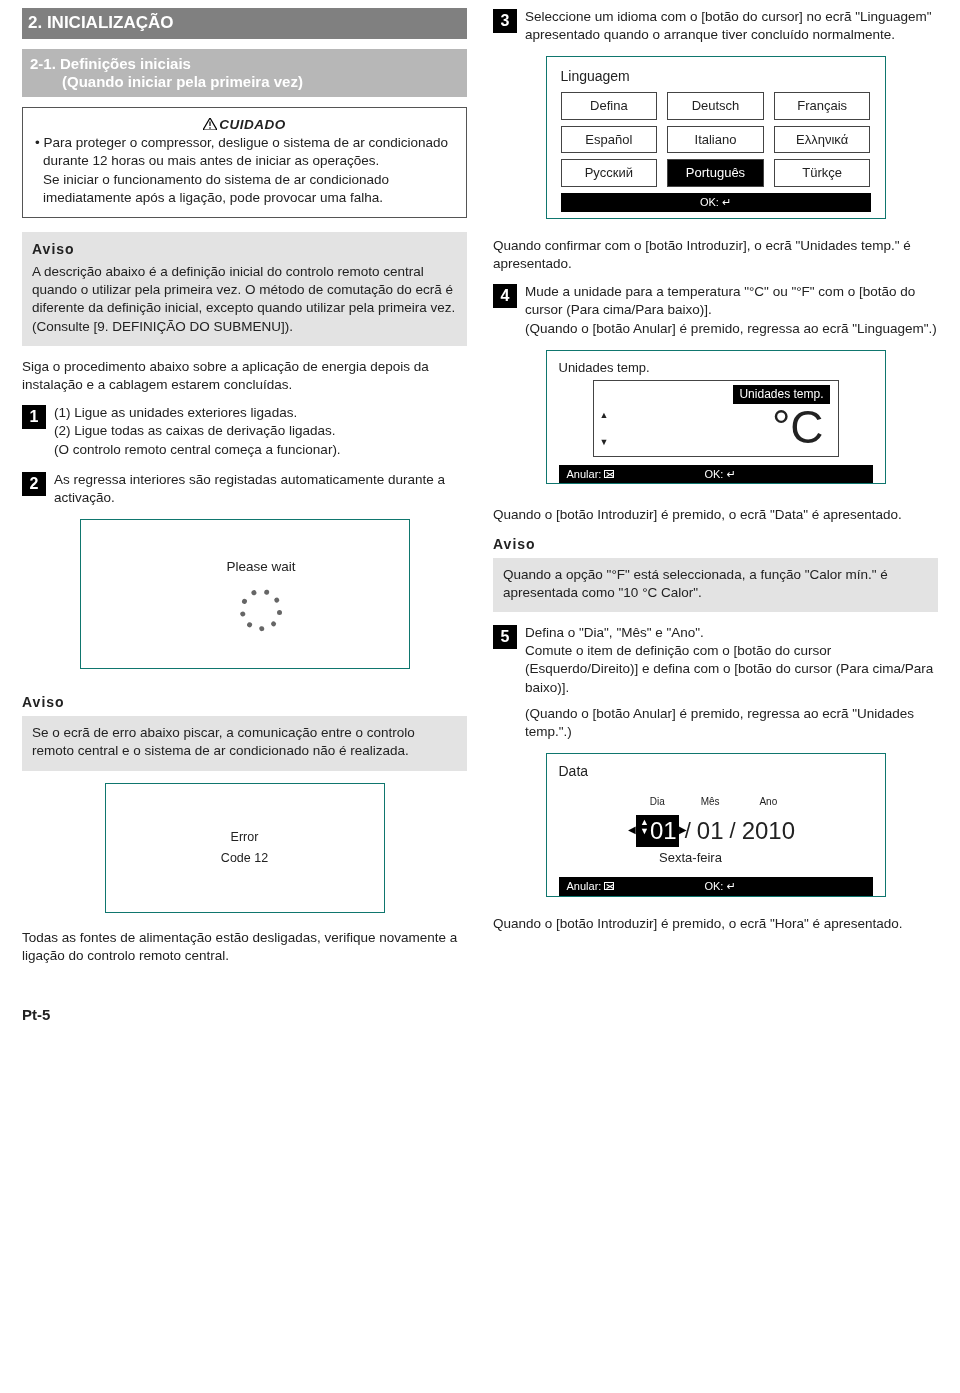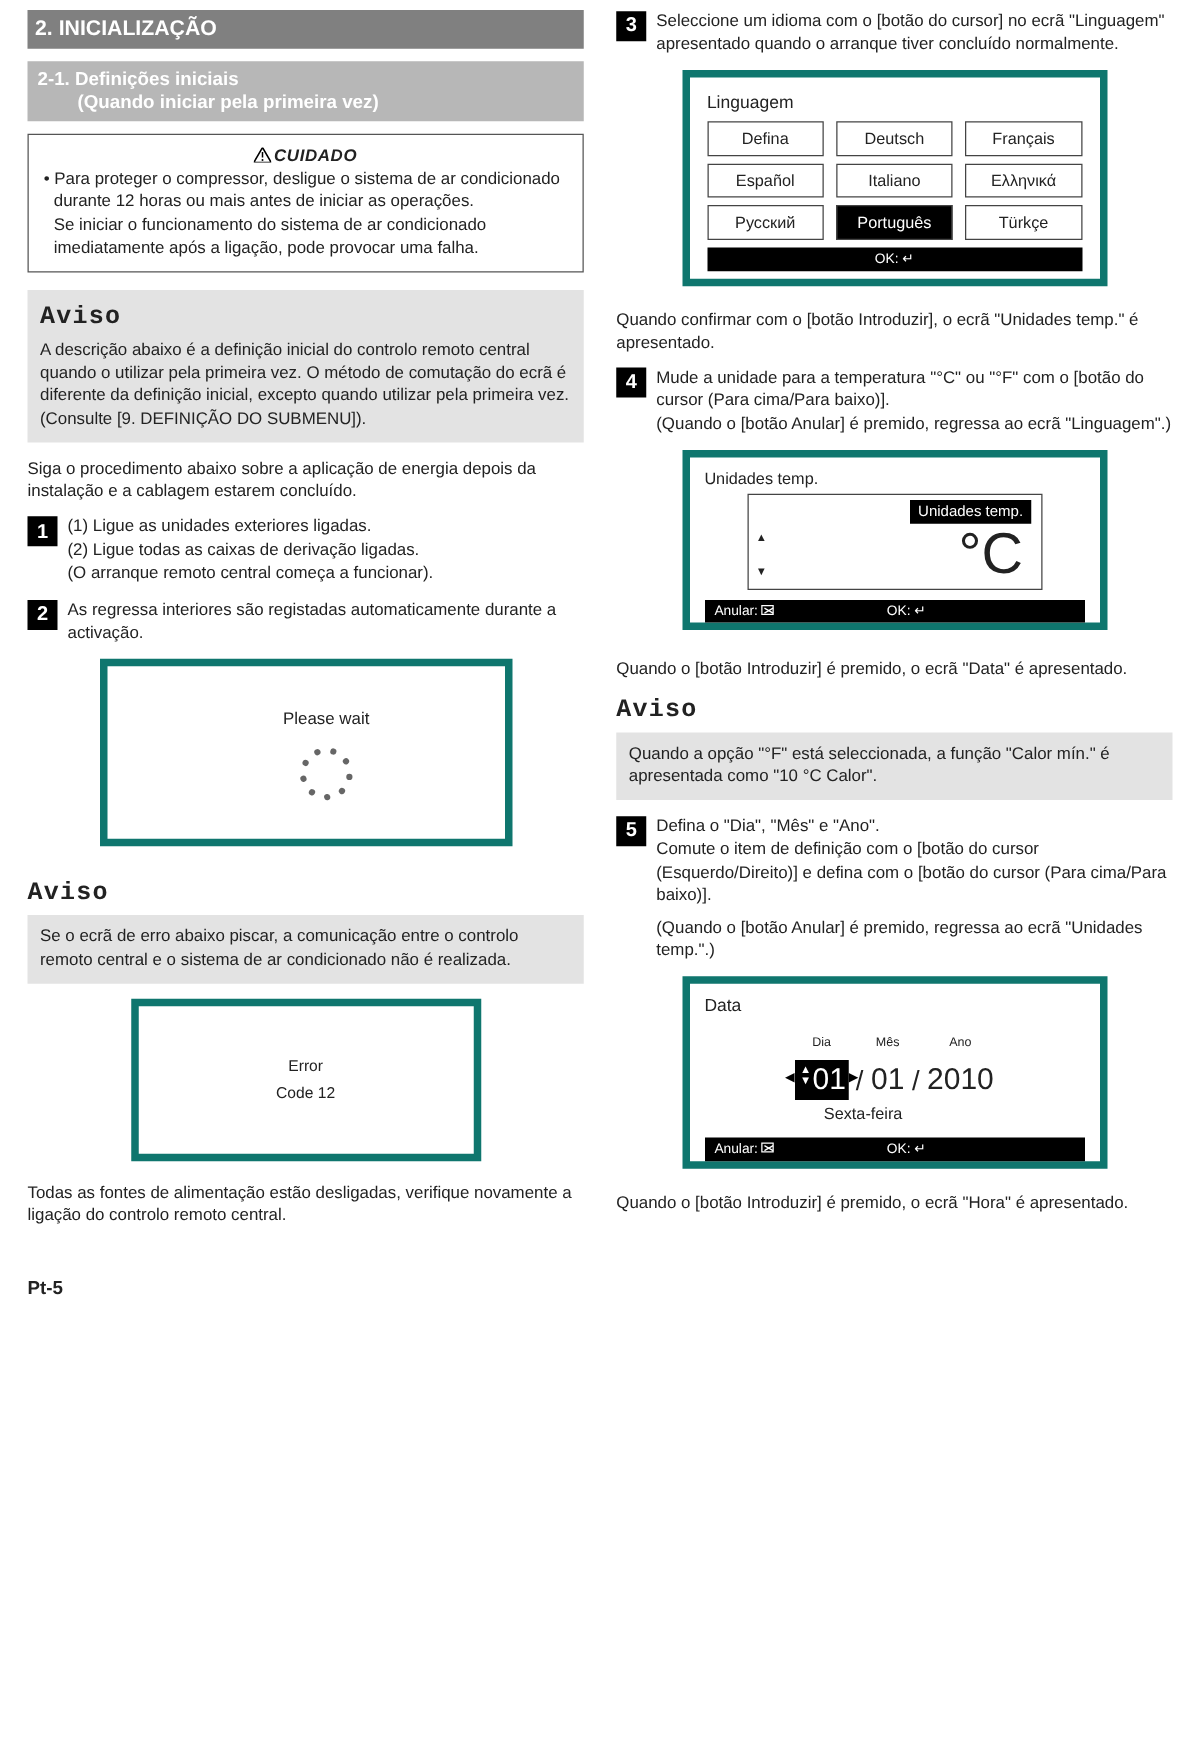--- a/index.html
+++ b/index.html
@@ -7,27 +7,27 @@
   .cols { display: flex; gap: 26px; }
   .col { flex: 1 1 0; min-width: 0; }
   .sec-title { background: #808080; color: #fff; font-weight: bold; font-size: 17px; padding: 4px 6px; margin-bottom: 10px; }
   .sub-title { background: #b7b7b7; color: #fff; font-weight: bold; font-size: 15px; padding: 6px 8px 6px 8px; margin-bottom: 10px; line-height: 1.2; }
   .sub-title .line2 { display: block; padding-left: 32px; }
   .caution-box { border: 1px solid #555; padding: 8px 10px 10px 10px; margin-bottom: 14px; }
   .caution-head { text-align: center; font-weight: bold; letter-spacing: 0.5px; font-style: italic; }
   .tri { display:inline-block; vertical-align:-1px; margin-right:2px; }
   .tri svg { display:block; }
   .bullet { padding-left: 10px; text-indent: -8px; }
-  .aviso-head { font-family: Liberation Mono, monospace; font-weight: bold; font-size: 20px; letter-spacing: 1px; margin-bottom: 4px; }
+  .aviso-head { font-family: Liberation Sans, sans-serif; font-weight: bold; font-size: 14px; letter-spacing: 1px; margin-bottom: 4px; }
   .aviso-box { background: #e3e3e3; padding: 8px 10px 10px 10px; margin-bottom: 12px; }
   .para { margin-bottom: 10px; }
   .stepnum { display:inline-flex; width:24px; height:24px; background:#000; color:#fff; font-weight:bold; font-size:16px; align-items:center; justify-content:center; flex: 0 0 24px; margin-right:8px; margin-top:1px; }
   .step { display:flex; align-items:flex-start; margin-bottom:12px; }
   .step-body { flex:1; }
-  .lcd { border:6px solid #0f766e; background:#fff; margin: 0 auto; }
+  .lcd { border:1px solid #0f766e; background:#fff; margin: 0 auto; }
   .lcd-lang { width: 340px; padding: 10px 14px 6px 14px; }
   .lcd-lang .title { font-size:14px; margin-bottom:6px; }
   .lang-grid { display:grid; grid-template-columns: repeat(3, 1fr); gap:6px 10px; margin-bottom:6px; }
   .lang-btn { border:1px solid #444; text-align:center; padding:4px 0; font-size:13px; background:#fff; }
   .lang-btn.sel { background:#000; color:#fff; }
   .lcd-foot { background:#000; color:#fff; font-size:11px; padding:2px 6px; display:flex; justify-content:center; gap:6px; }
   .lcd-foot.split { justify-content: flex-start; gap: 90px; padding-left:8px; }
   .lcd-wait { width: 330px; height: 150px; display:flex; flex-direction:column; align-items:center; justify-content:center; gap:14px; margin-bottom: 24px; margin-top: 6px; padding-left: 33px;}
   .spinner { position:relative; width:40px; height:40px; }
   .spinner span { position:absolute; width:5px; height:5px; background:#666; border-radius:50%; left:50%; top:50%; transform-origin: 0 0; }
@@ -80,28 +80,28 @@
       </div>
       <div class="bullet">• Para proteger o compressor, desligue o sistema de ar condicionado durante 12 horas ou mais antes de iniciar as operações.</div>
       <div style="padding-left:10px">Se iniciar o funcionamento do sistema de ar condicionado imediatamente após a ligação, pode provocar uma falha.</div>
     </div>
 
     <div class="aviso-box">
       <div class="aviso-head">Aviso</div>
       <div>A descrição abaixo é a definição inicial do controlo remoto central quando o utilizar pela primeira vez. O método de comutação do ecrã é diferente da definição inicial, excepto quando utilizar pela primeira vez. (Consulte [9. DEFINIÇÃO DO SUBMENU]).</div>
     </div>
 
-    <p class="para">Siga o procedimento abaixo sobre a aplicação de energia depois da instalação e a cablagem estarem concluído.</p>
+    <p class="para">Siga o procedimento abaixo sobre a aplicação de energia depois da instalação e a cablagem estarem concluídas.</p>
 
     <div class="step">
       <div class="stepnum">1</div>
       <div class="step-body">
         <div>(1) Ligue as unidades exteriores ligadas.</div>
         <div>(2) Ligue todas as caixas de derivação ligadas.</div>
-        <div>(O arranque remoto central começa a funcionar).</div>
+        <div>(O controlo remoto central começa a funcionar).</div>
       </div>
     </div>
 
     <div class="step">
       <div class="stepnum">2</div>
       <div class="step-body">As regressa interiores são registadas automaticamente durante a activação.</div>
     </div>
 
     <div class="lcd lcd-wait">
       <div>Please wait</div>

